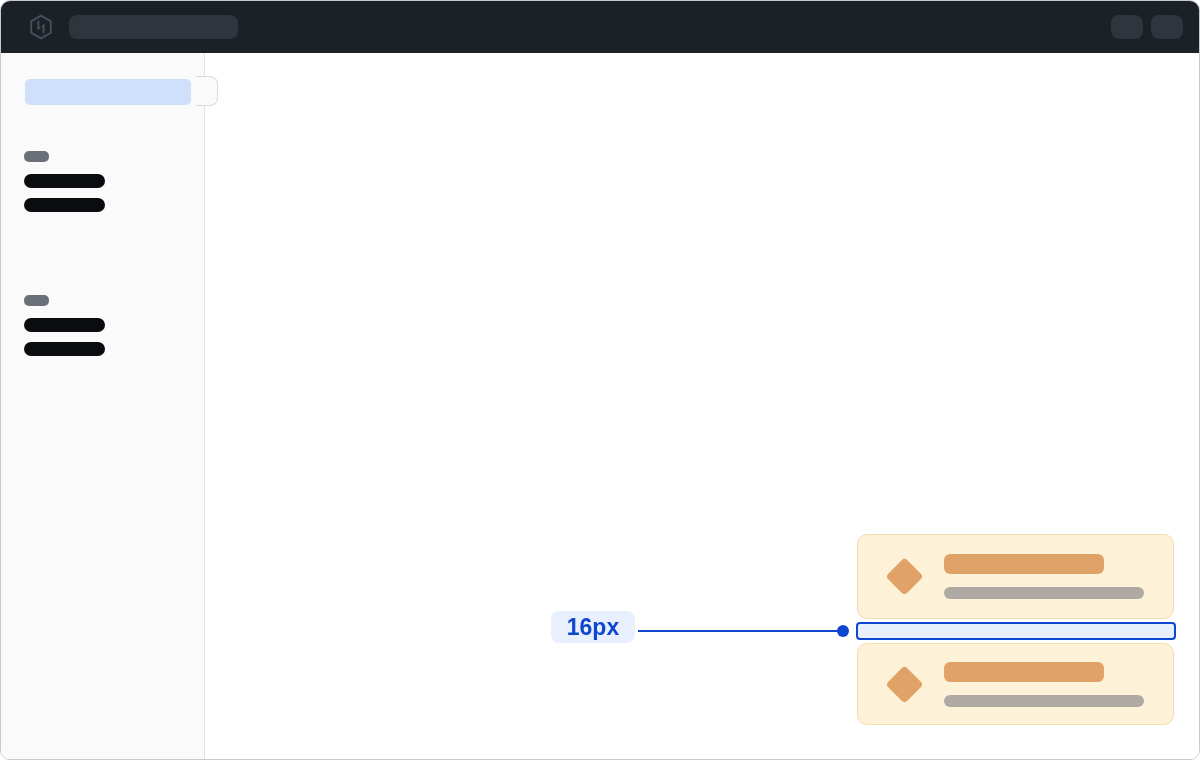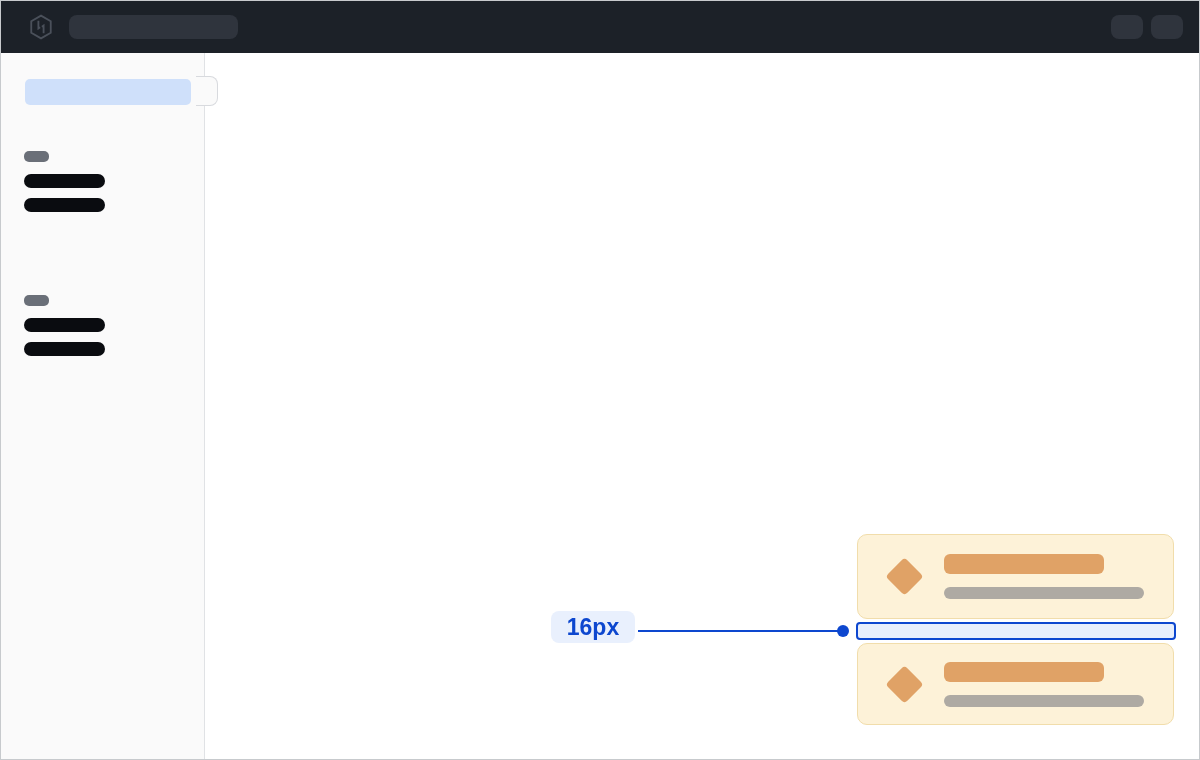--- a/index.html
+++ b/index.html
@@ -2,21 +2,21 @@
 <html><head>
 <meta charset="utf-8">
 <style>
   * { margin: 0; padding: 0; box-sizing: border-box; }
   html, body { width: 1200px; height: 760px; background: #ffffff; font-family: "Liberation Sans", sans-serif; }
 
   .window {
     position: relative;
     width: 1200px; height: 760px;
     border: 1px solid #c7cacd;
-    border-radius: 0;
+    border-radius: 10px;
     overflow: hidden;
     background: #ffffff;
   }
 
   
   .topbar {
     position: absolute; left: 0; top: 0; right: 0; height: 52px;
     background: #1c2128;
     display: flex; align-items: center;
   }

